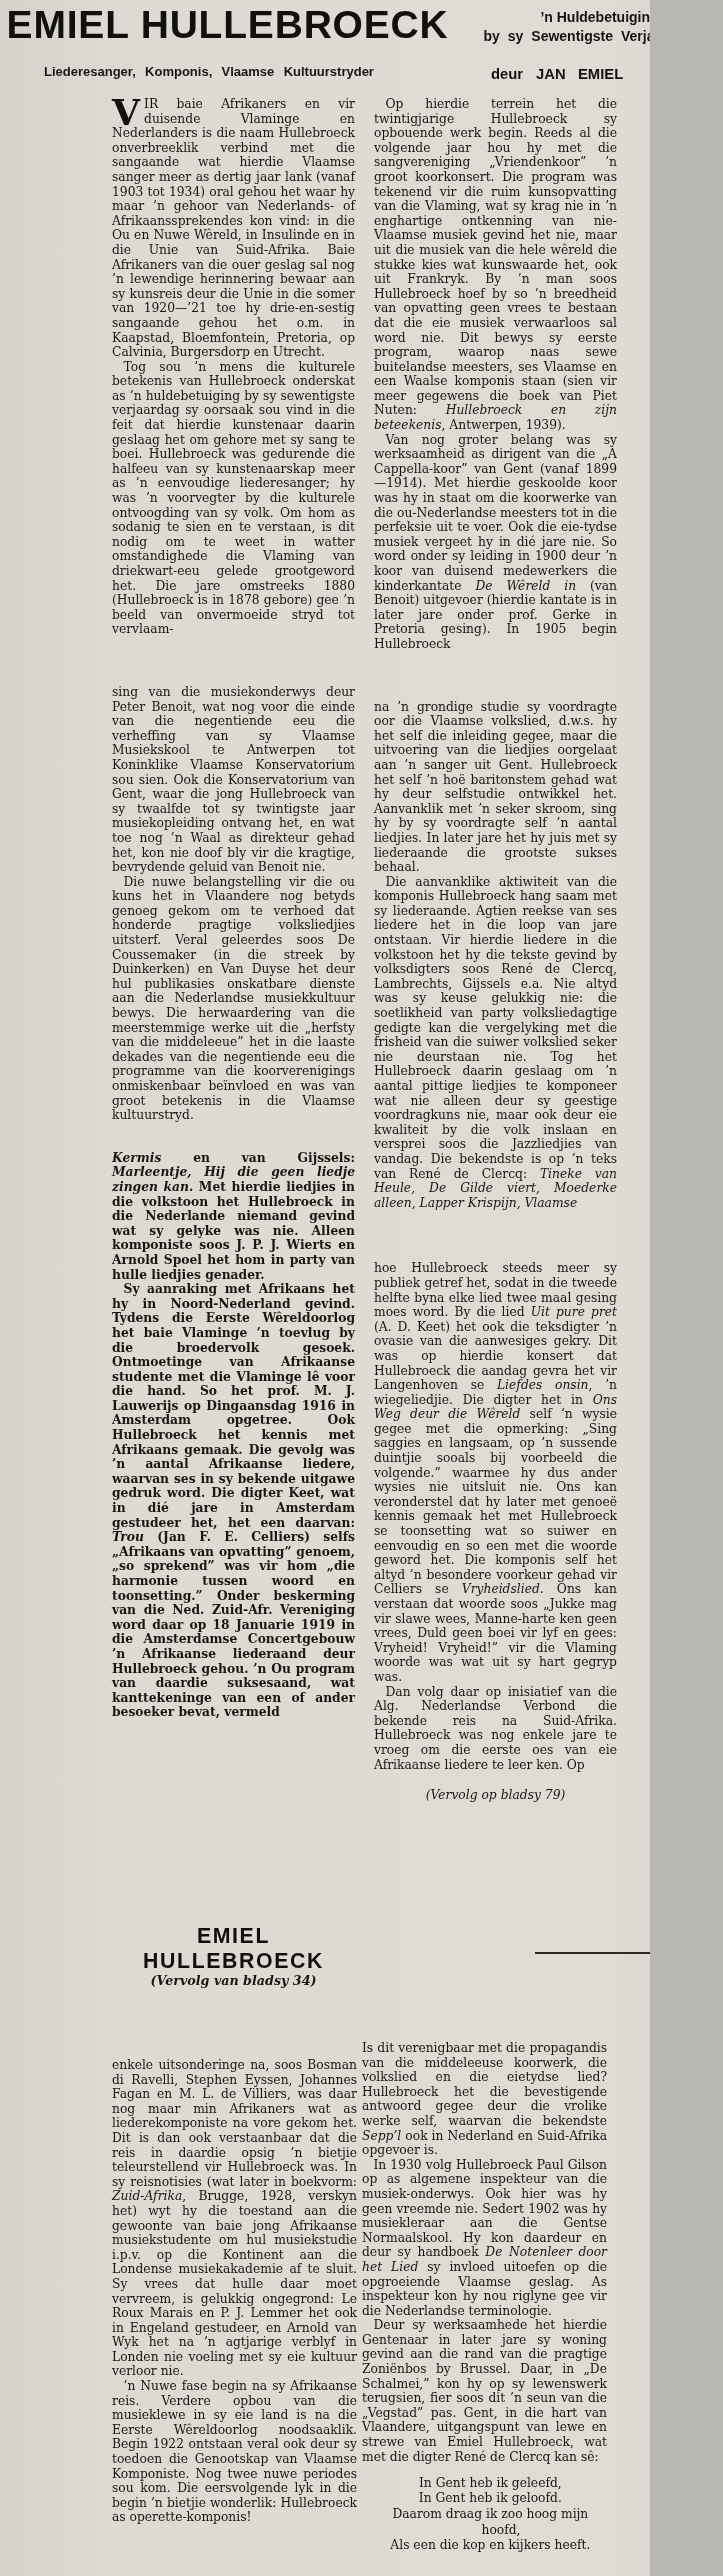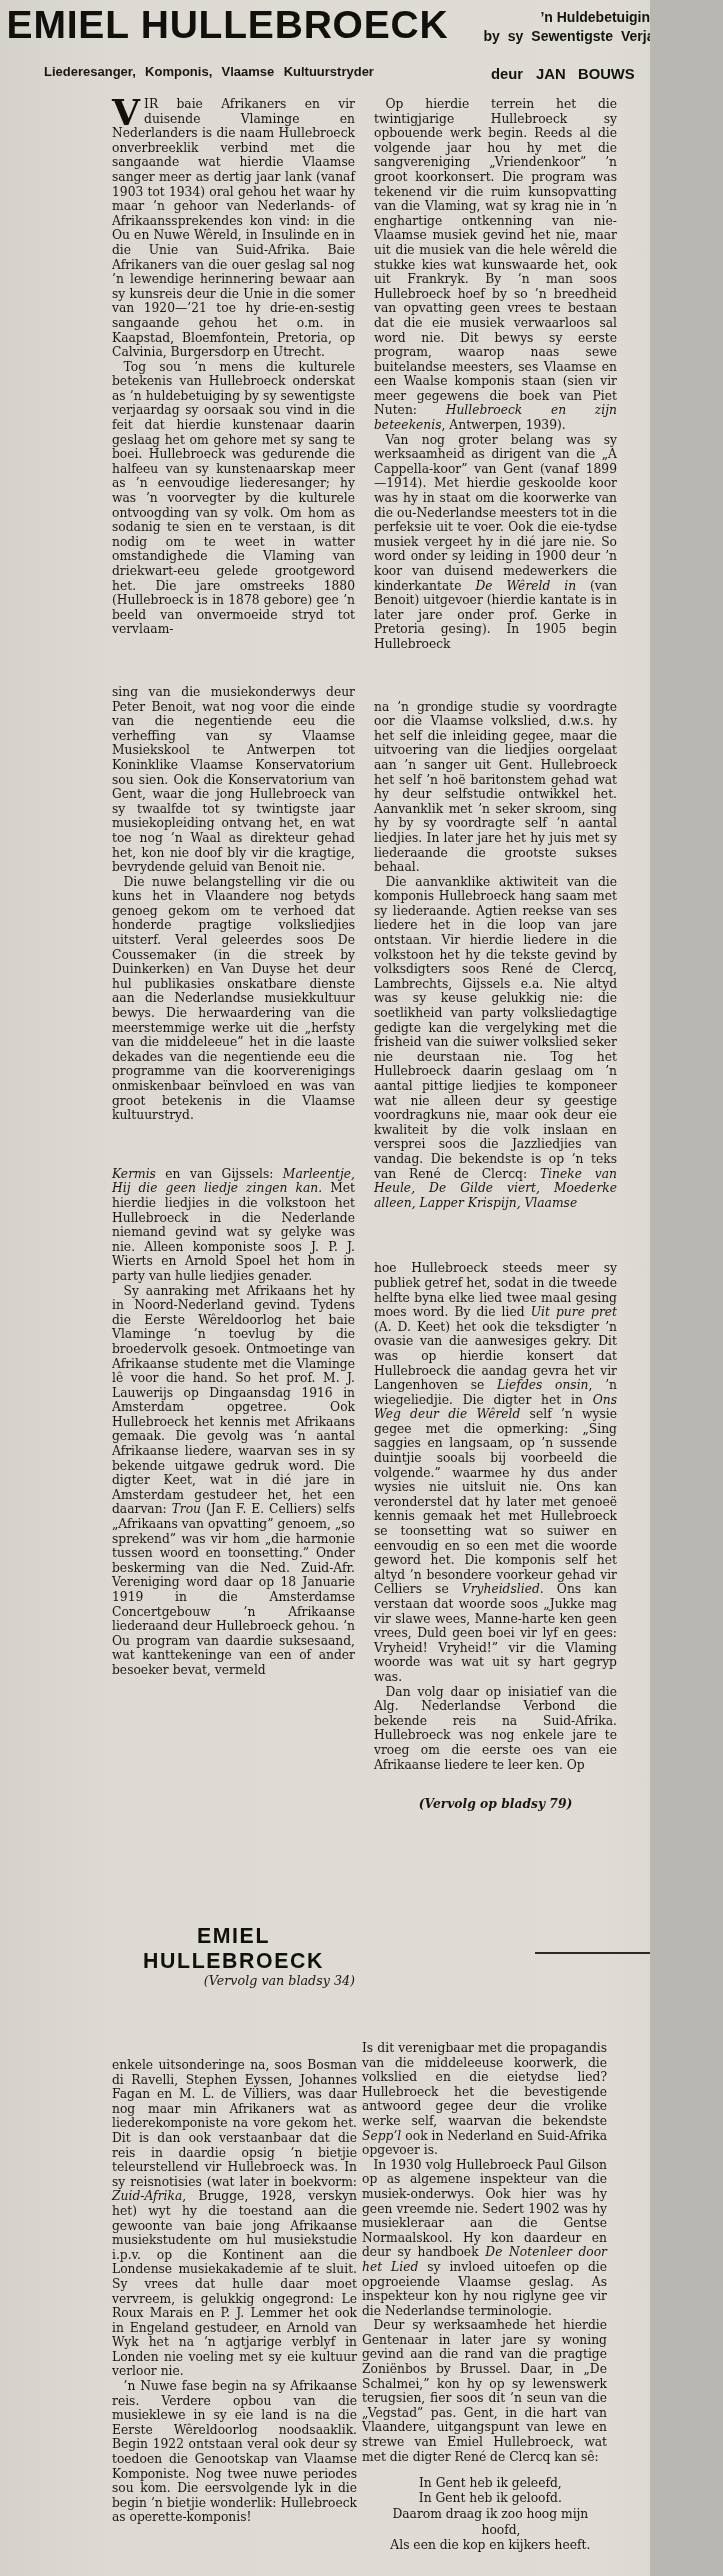--- a/index.html
+++ b/index.html
@@ -43,47 +43,47 @@
     position:absolute;width:243px;
     font-size:12.3px;line-height:14.6px;
     text-align:justify;
   }
   .col-1{left:112px;top:97px;}
   .col-2{left:374px;top:97px;}
   .col p{margin:0;text-indent:11.5px;}
   .col p.flush{text-indent:0;}
   .block{display:block;}
   .mt-a{margin-top:48px;}
-  .mt-b{margin-top:44px;}
+  .mt-b{margin-top:28px;font-weight:bold;}
   .mt-c{margin-top:51px;}
   .dropcap{
     float:left;
     font-size:36px;line-height:28px;
     padding:0.8px 4.1px 0 0;
     font-weight:700;color:#14110c;
   }
   p.notice{
     text-align:center;text-indent:0;
-    font-style:italic;font-weight:700;
-    margin-top:25px;
+    font-style:italic;font-weight:400;
+    margin-top:16px;
   }
   
   .rule{
     position:absolute;left:535px;top:1952px;width:171px;height:1.6px;
     background:#2c2923;
   }
   .cont-heading{
     position:absolute;left:112px;top:1924px;width:243px;margin:0;
     text-align:center;
     font-family:"Liberation Sans", sans-serif;
     font-weight:700;font-size:21.3px;letter-spacing:1.6px;color:#12100c;
   }
   .cont-subheading{
     position:absolute;left:112px;top:1973px;width:243px;
-    text-align:right;font-style:italic;font-weight:400;font-size:12.7px;
+    text-align:center;font-style:italic;font-weight:700;font-size:12.7px;
   }
   .cont-col{
     position:absolute;width:245px;
     font-size:12.3px;line-height:14.6px;text-align:justify;margin-top:48px;
   }
   .cont-col-1{left:112px;top:2010px;}
   .cont-col-2{left:362px;top:1993px;}
   .cont-col p{margin:0;text-indent:11.5px;}
   .cont-col p.flush{text-indent:0;}
   .verse{margin-top:11.5px;}
@@ -100,21 +100,21 @@
   <h1 class="headline">EMIEL HULLEBROECK</h1>
 
   <div class="tribute">
     <div class="t1">’n Huldebetuiging</div>
     <div class="t2">by sy Sewentigste Verjaardag</div>
   </div>
 
   <div class="subtitle">Liederesanger, Komponis, Vlaamse Kultuurstryder</div>
 
   <div class="byline">
-    <span>deur</span><span class="by-name">JAN BOUWS</span>
+    <span>deur</span><span class="by-name">JAN EMIEL</span>
   </div>
 
   <div class="col col-1">
     <div class="block">
         <p class="flush"><span class="dropcap">V</span>IR baie Afrikaners en vir duisende Vlaminge en Nederlanders is die naam Hullebroeck onverbreeklik verbind met die sangaande wat hierdie Vlaamse sanger meer as dertig jaar lank (vanaf 1903 tot 1934) oral gehou het waar hy maar ’n gehoor van Nederlands- of Afrikaanssprekendes kon vind: in die Ou en Nuwe Wêreld, in Insulinde en in die Unie van Suid-Afrika. Baie Afrikaners van die ouer geslag sal nog ’n lewendige herinnering bewaar aan sy kunsreis deur die Unie in die somer van 1920—’21 toe hy drie-en-sestig sangaande gehou het o.m. in Kaapstad, Bloemfontein, Pretoria, op Calvinia, Burgersdorp en Utrecht.</p>
         <p>Tog sou ’n mens die kulturele betekenis van Hullebroeck onderskat as ’n huldebetuiging by sy sewentigste verjaardag sy oorsaak sou vind in die feit dat hierdie kunstenaar daarin geslaag het om gehore met sy sang te boei. Hullebroeck was gedurende die halfeeu van sy kunstenaarskap meer as ’n eenvoudige liederesanger; hy was ’n voorvegter by die kulturele ontvoogding van sy volk. Om hom as sodanig te sien en te verstaan, is dit nodig om te weet in watter omstandighede die Vlaming van driekwart-eeu gelede grootgeword het. Die jare omstreeks 1880 (Hullebroeck is in 1878 gebore) gee ’n beeld van onvermoeide stryd tot vervlaam-</p>
       </div>
     <div class="block mt-a">
         <p class="flush">sing van die musiekonderwys deur Peter Benoit, wat nog voor die einde van die negentiende eeu die verheffing van sy Vlaamse Musiekskool te Antwerpen tot Koninklike Vlaamse Konservatorium sou sien. Ook die Konservatorium van Gent, waar die jong Hullebroeck van sy twaalfde tot sy twintigste jaar musiekopleiding ontvang het, en wat toe nog ’n Waal as direkteur gehad het, kon nie doof bly vir die kragtige, bevrydende geluid van Benoit nie.</p>
         <p>Die nuwe belangstelling vir die ou kuns het in Vlaandere nog betyds genoeg gekom om te verhoed dat honderde pragtige volksliedjies uitsterf. Veral geleerdes soos De Coussemaker (in die streek by Duinkerken) en Van Duyse het deur hul publikasies onskatbare dienste aan die Nederlandse musiekkultuur bewys. Die herwaardering van die meerstemmige werke uit die „herfsty van die middeleeue” het in die laaste dekades van die negentiende eeu die programme van die koorverenigings onmiskenbaar beïnvloed en was van groot betekenis in die Vlaamse kultuurstryd.</p>

